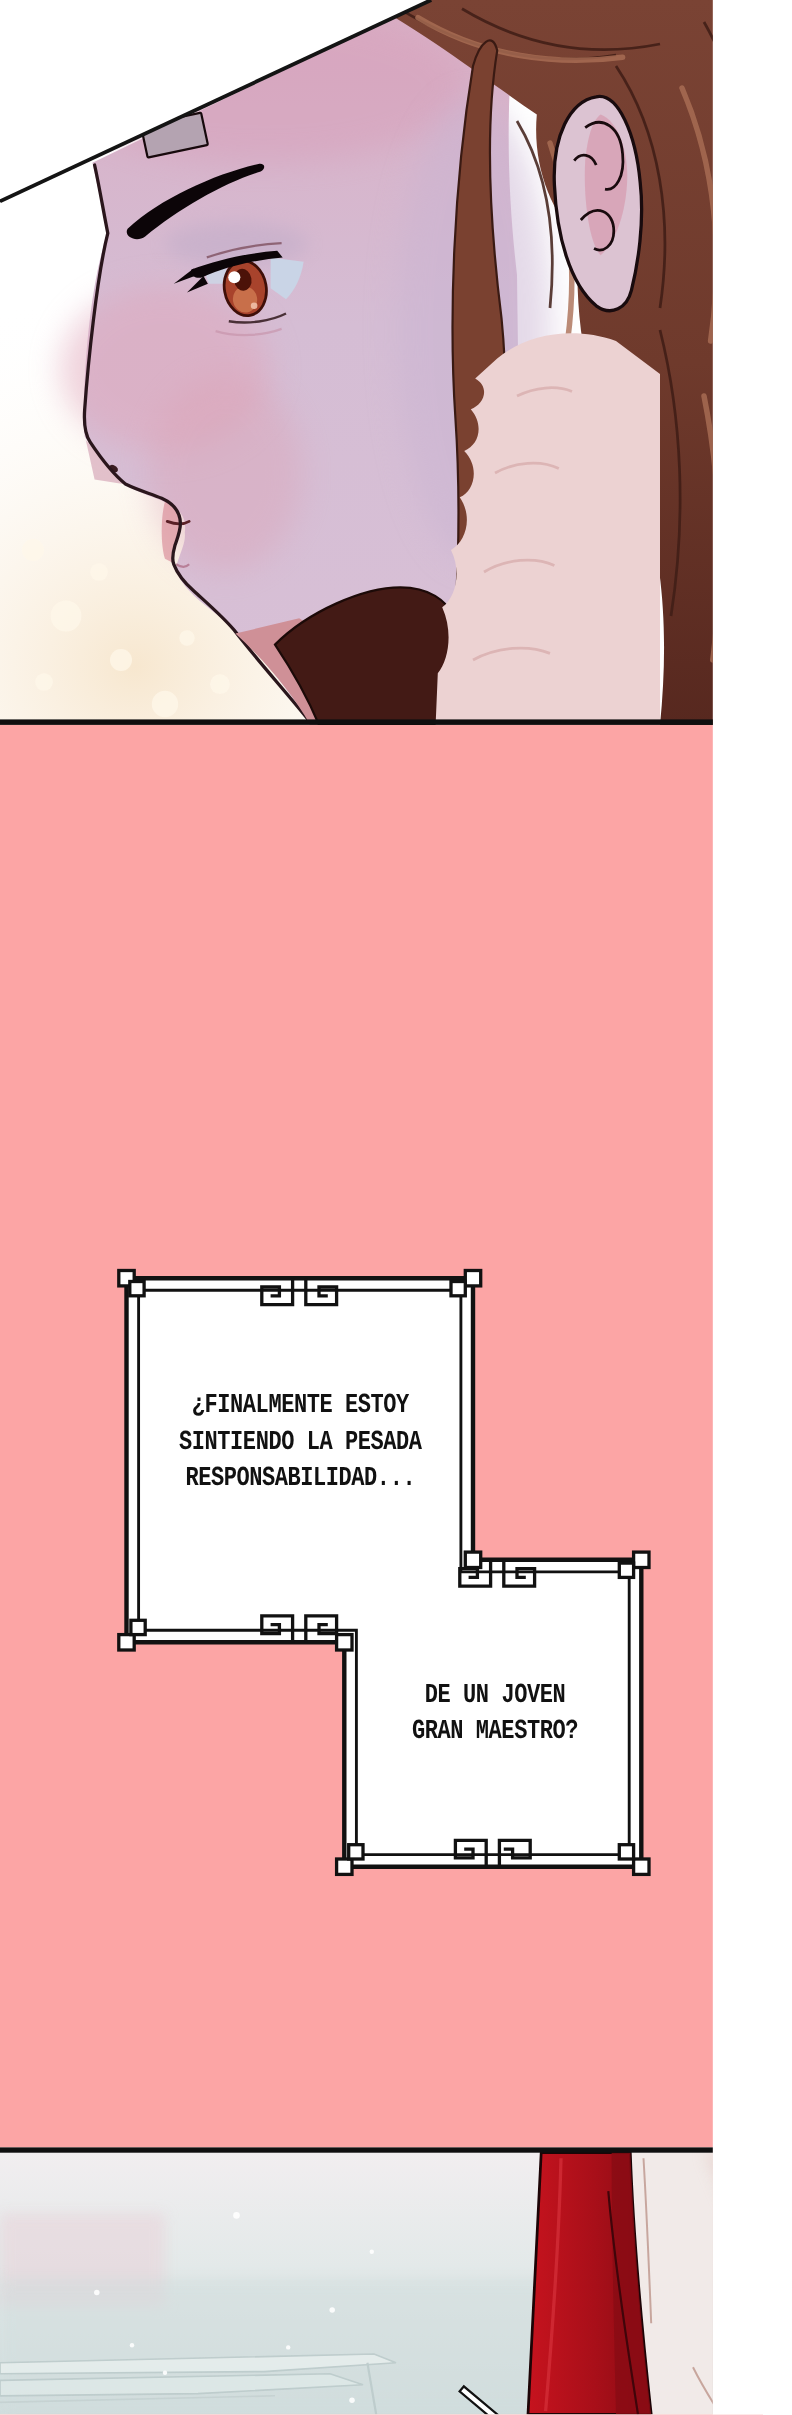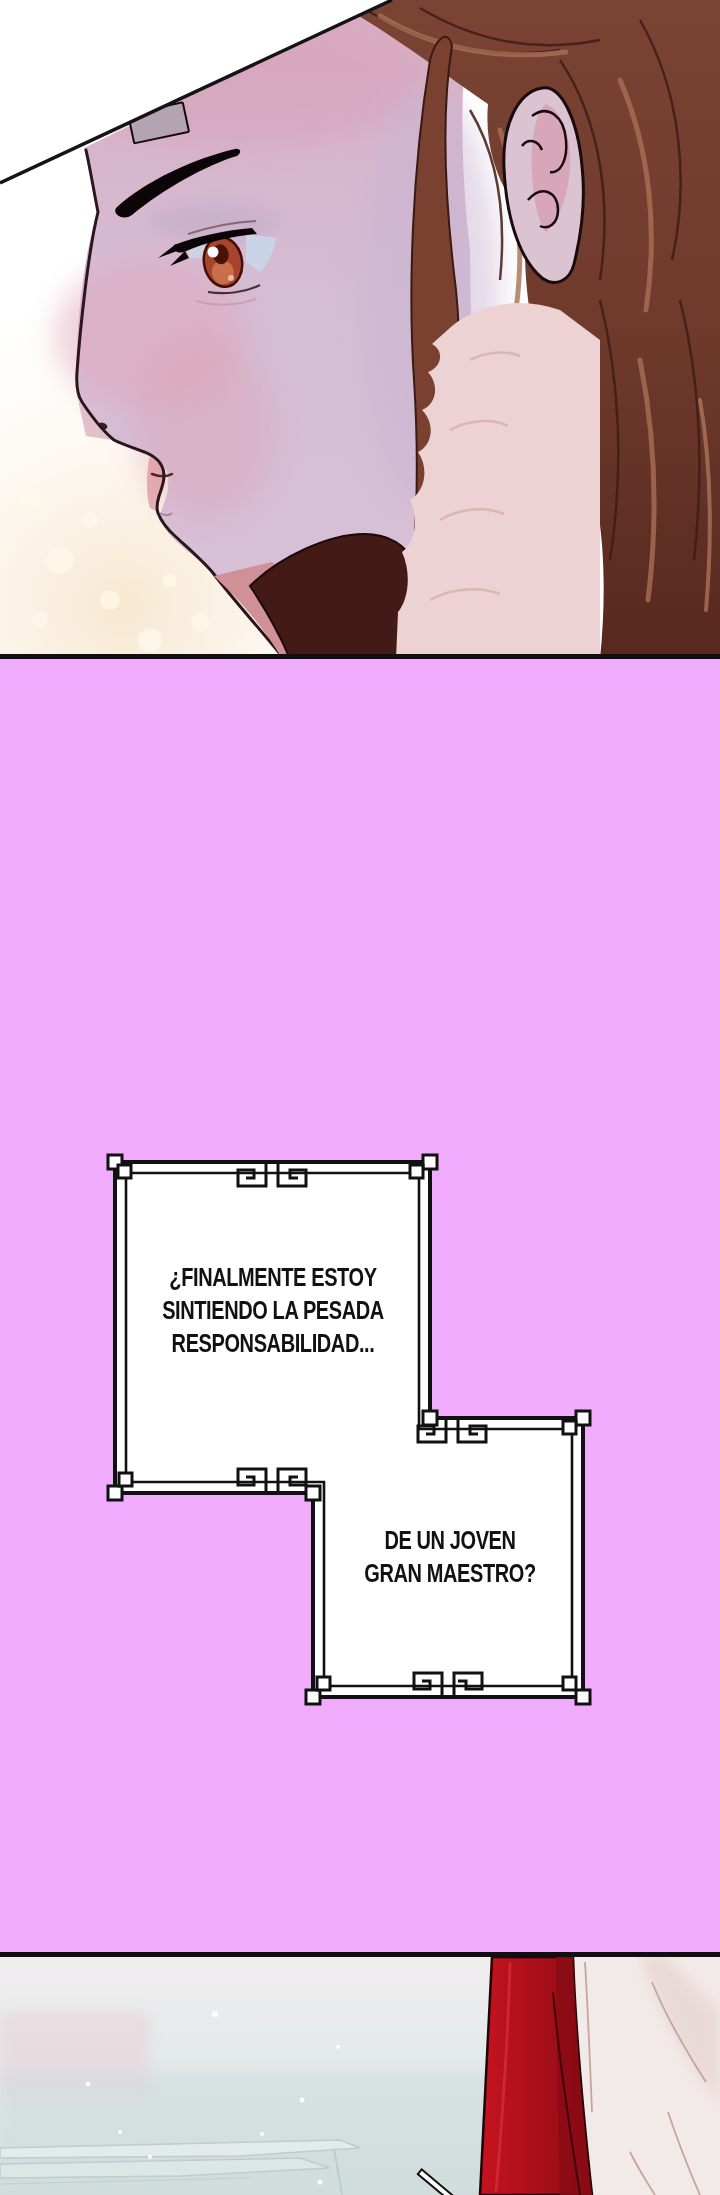--- a/index.html
+++ b/index.html
@@ -1,17 +1,17 @@
 <!DOCTYPE html>
 <html><head>
 <meta charset="utf-8">
 <style>
   html,body{margin:0;padding:0;background:#fff;}
-  .page{position:relative;width:720px;height:2195px;background:#f0abfc;overflow:hidden;
-        font-family:Liberation Sans, sans-serif;}
+  .page{position:relative;width:648px;height:2195px;background:#fca5a5;overflow:hidden;
+        font-family:Liberation Mono, monospace;}
   .panel{position:absolute;left:0;width:720px;}
   #panel-portrait{top:0;height:659px;}
   #panel-bottom{top:1952px;height:243px;}
   #speech-box{position:absolute;left:80px;top:1130px;width:540px;height:600px;}
   .bubble{position:absolute;text-align:center;color:#111;
           font-weight:700;font-size:25px;line-height:33px;letter-spacing:-0.5px;
           transform:scaleX(.8);transform-origin:50% 0;}
   #bubble1{left:125px;top:1261px;width:296px;}
   #bubble2{left:330px;top:1524px;width:240px;}
   .bubble span{display:block;white-space:nowrap;}

